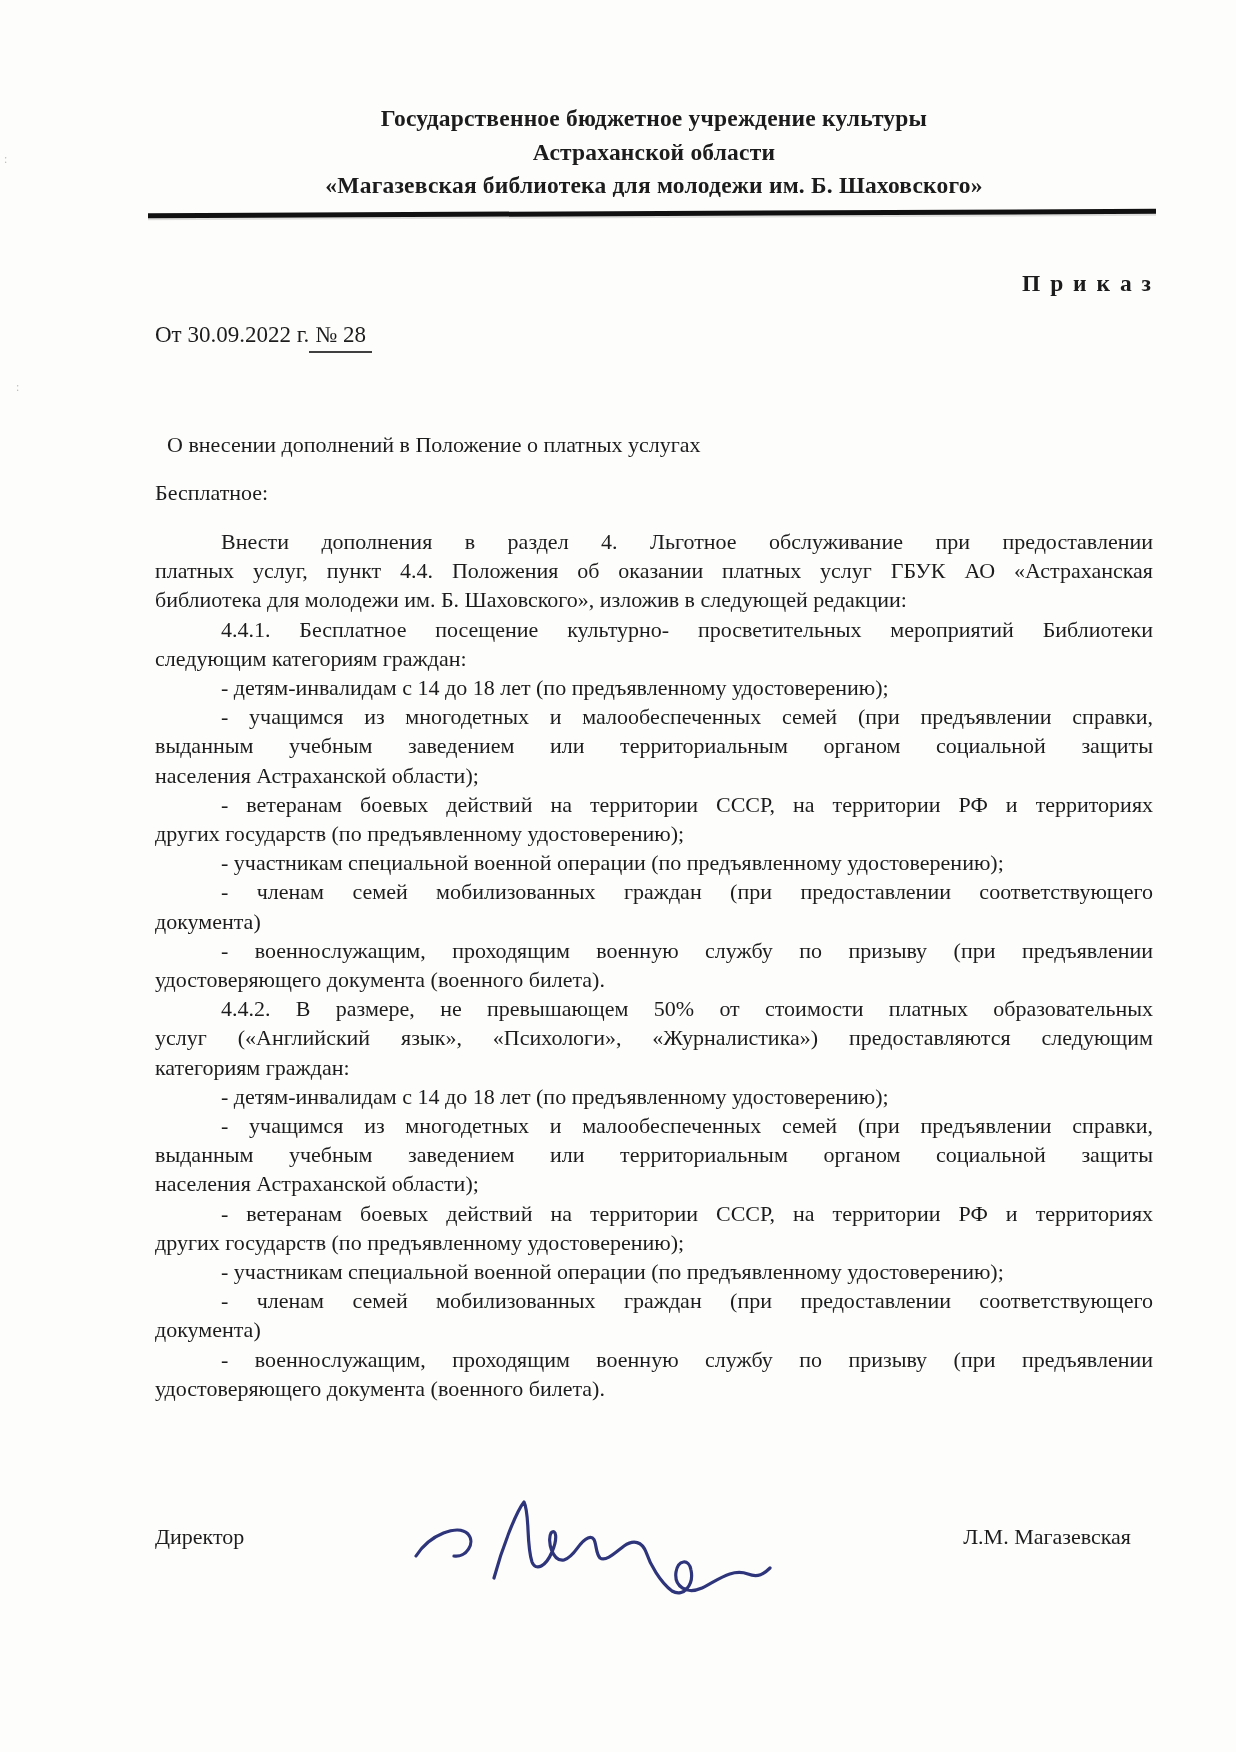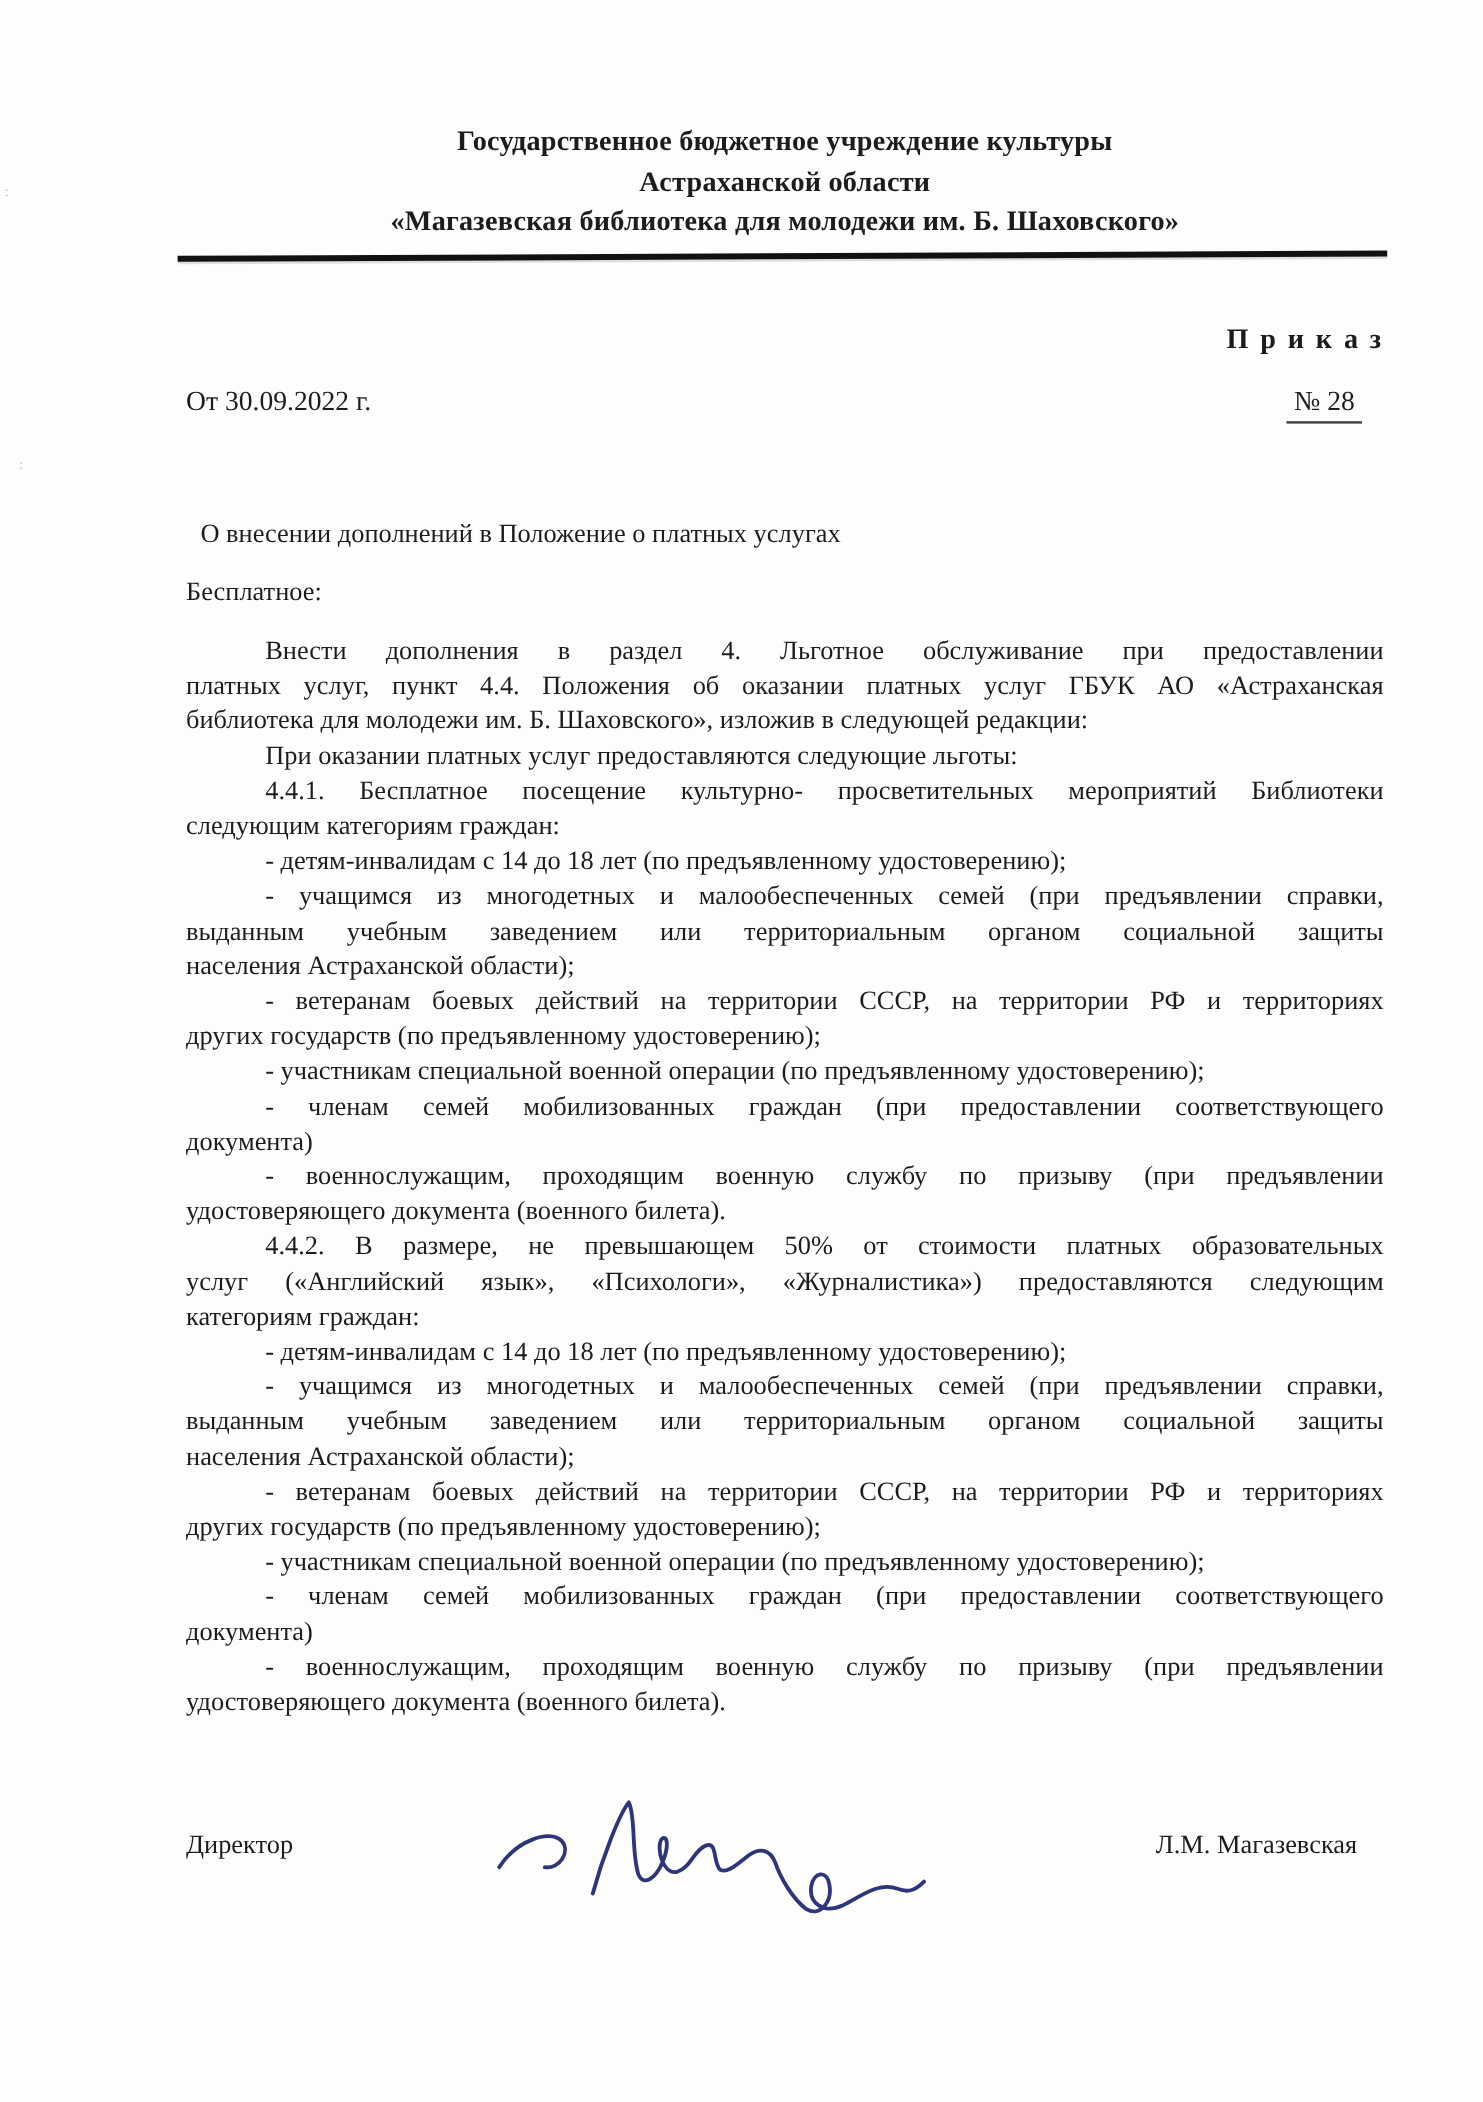--- a/index.html
+++ b/index.html
@@ -23,21 +23,21 @@
     background:#111;transform:rotate(-0.25deg);
     box-shadow:0 2px 0 rgba(0,0,0,.12);
   }
   
   .doc-title{
     position:absolute;top:270px;left:155px;width:998px;
     text-align:right;font-weight:bold;font-size:23.5px;letter-spacing:2px;
   }
   .meta-row{
     position:absolute;top:322px;left:155px;width:998px;
-    display:flex;justify-content:space-between;align-items:flex-start;
+    display:flex;align-items:flex-start;
     font-size:23px;
   }
   .doc-number{
     border-bottom:2px solid #404040;padding:0 6px 3px 6px;margin-right:18px;
   }
   
   .subject{position:absolute;top:432px;left:155px;width:998px;font-size:22px;margin-left:12px;}
   .directive{position:absolute;top:480px;left:155px;width:998px;font-size:22px;}
   
   .body-text{
@@ -84,21 +84,20 @@
   </div>
 
   <div class="subject">О внесении дополнений в Положение о платных услугах</div>
 
   <div class="directive">Бесплатное:</div>
 
   <div class="body-text">
       <div class="line indent just">Внести дополнения в раздел 4. Льготное обслуживание при предоставлении</div>
       <div class="line just">платных услуг, пункт 4.4. Положения об оказании платных услуг ГБУК АО «Астраханская</div>
       <div class="line">библиотека для молодежи им. Б. Шаховского», изложив в следующей редакции:</div>
-      <div class="line indent">При оказании платных услуг предоставляются следующие льготы:</div>
       <div class="line indent just">4.4.1. Бесплатное посещение культурно- просветительных мероприятий Библиотеки</div>
       <div class="line">следующим категориям граждан:</div>
       <div class="line indent">- детям-инвалидам с 14 до 18 лет (по предъявленному удостоверению);</div>
       <div class="line indent just">- учащимся из многодетных и малообеспеченных семей (при предъявлении справки,</div>
       <div class="line just">выданным учебным заведением или территориальным органом социальной защиты</div>
       <div class="line">населения Астраханской области);</div>
       <div class="line indent just">- ветеранам боевых действий на территории СССР, на территории РФ и территориях</div>
       <div class="line">других государств (по предъявленному удостоверению);</div>
       <div class="line indent">- участникам специальной военной операции (по предъявленному удостоверению);</div>
       <div class="line indent just">-  членам семей мобилизованных граждан (при предоставлении соответствующего</div>

